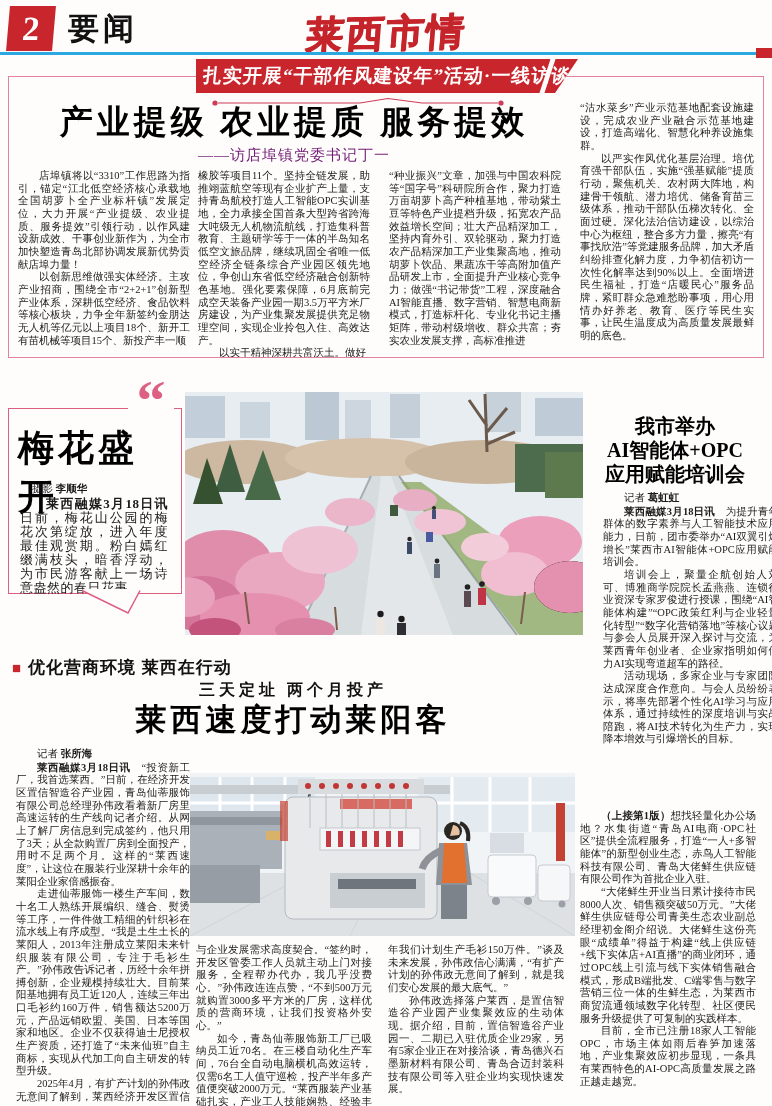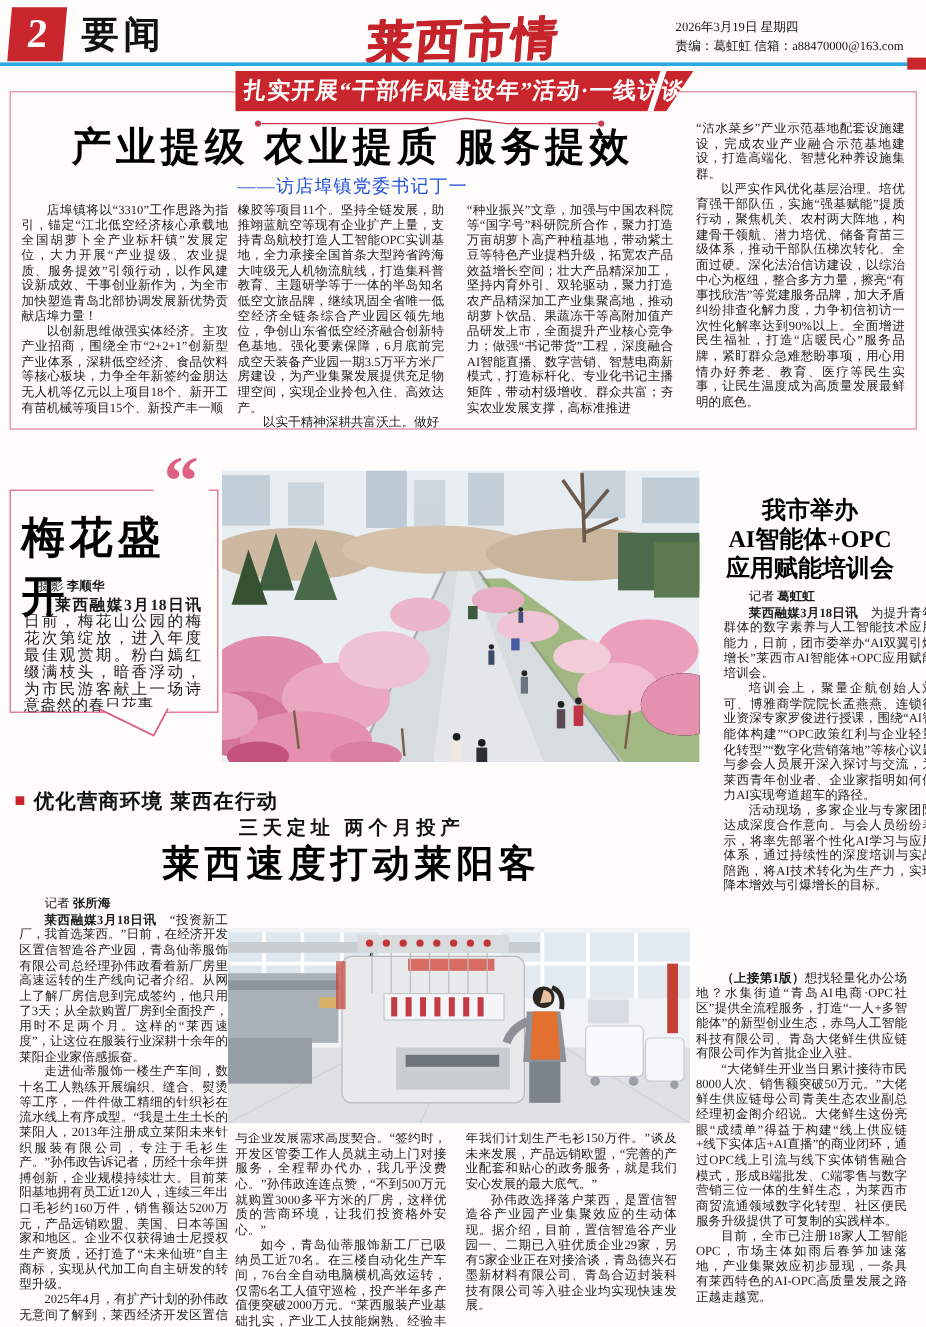--- a/index.html
+++ b/index.html
@@ -24,21 +24,21 @@
   .lead-box{left:8px;top:76px;width:754px;height:280px;border:1px solid #e2829c;background:#fffdfc;}
   .banner-wrap{left:196px;top:59px;width:382px;height:34px;background:#c9252c;
       clip-path:polygon(0 0,100% 0,94% 100%,0 100%);display:flex;align-items:center;justify-content:center;}
   .banner-wrap .stripe{position:absolute;right:28px;top:0;width:5px;height:100%;background:#fffdfc;transform:skewX(-18deg);}
   .banner-text{color:#fff;font-size:19px;font-weight:900;letter-spacing:1px;transform:skewX(-6deg);
       font-family:"Liberation Serif",serif;white-space:nowrap;}
 
   
   .lead-headline{left:14px;top:100px;width:560px;text-align:center;font-size:33px;font-weight:900;
       letter-spacing:4px;color:#000;white-space:nowrap;}
-  .lead-subtitle{left:14px;top:146px;width:560px;text-align:center;font-size:15px;color:#1d4ed8;letter-spacing:1px;}
+  .lead-subtitle{left:14px;top:146px;width:560px;text-align:center;font-size:15px;color:#701a75;letter-spacing:1px;}
   .col{position:absolute;font-size:10.5px;line-height:12.65px;text-align:justify;color:#1b1b1b;overflow:hidden;}
   .para{margin:0;text-indent:2em;}
   .para.ni{text-indent:0;}
   .para b{font-weight:bold;}
 
   
   .plum-box{left:8px;top:408px;width:172px;height:184px;border:1.5px solid #db5f7f;background:#fffdfc;}
   .plum-quote{left:128px;top:386px;width:46px;height:30px;color:#dd5f82;font-size:58px;line-height:30px;
       background:#fffdfc;text-align:center;font-family:"Liberation Serif",serif;font-weight:bold;}
   .plum-title{left:18px;top:424px;width:152px;font-size:36px;font-weight:900;letter-spacing:4px;color:#000;}
@@ -68,24 +68,20 @@
 </head>
 <body>
 
 <div class="page">
 
   <div class="abs pagenum-box">
     <span>2</span>
   </div>
   <div class="abs section-name">要闻</div>
   <div class="abs masthead">莱西市情</div>
-  <div class="abs dateblock">
-    <div>2026年3月19日 星期四</div>
-    <div>责编：葛虹虹 信箱：a88470000@163.com</div>
-  </div>
   <div class="abs rule-blue"></div>
   <div class="abs rule-blue-cap"></div>
 
   <div class="abs lead-box"></div>
   <div class="abs banner-wrap">
     <div class="stripe"></div>
     <span class="banner-text">扎实开展“干部作风建设年”活动·一线访谈</span>
   </div>
   <svg class="abs" style="left:210px;top:96px;" width="300" height="14">
     <circle cx="5" cy="7" r="2.6" fill="#cf3a57"></circle>
@@ -300,21 +296,21 @@
     </g>
     <rect x="366" y="30" width="9" height="58" fill="#c44233"></rect>
     <rect x="90" y="28" width="8" height="40" fill="#c44233" opacity="0.7"></rect>
   </svg>
 
   <div class="abs col" style="left:196px;top:944px;width:176px;height:162px;">
       <p class="para ni">与企业发展需求高度契合。“签约时，开发区管委工作人员就主动上门对接服务，全程帮办代办，我几乎没费心。”孙伟政连连点赞，“不到500万元就购置3000多平方米的厂房，这样优质的营商环境，让我们投资格外安心。”</p>
       <p class="para">如今，青岛仙蒂服饰新工厂已吸纳员工近70名。在三楼自动化生产车间，76台全自动电脑横机高效运转，仅需6名工人值守巡检，投产半年多产值便突破2000万元。“莱西服装产业基础扎实，产业工人技能娴熟、经验丰富，今</p>
     </div>
   <div class="abs col" style="left:388px;top:944px;width:176px;height:162px;">
-      <p class="para ni">年我们计划生产毛衫150万件。”谈及未来发展，产品远销欧盟，“完善的产业配套和贴心的政务服务，就是我们安心发展的最大底气。”</p>
+      <p class="para ni">年我们计划生产毛衫150万件。”谈及未来发展，孙伟政信心满满，“有扩产计划的孙伟政无意间了解到，就是我们安心发展的最大底气。”</p>
       <p class="para">孙伟政选择落户莱西，是置信智造谷产业园产业集聚效应的生动体现。据介绍，目前，置信智造谷产业园一、二期已入驻优质企业29家，另有5家企业正在对接洽谈，青岛德兴石墨新材料有限公司、青岛合迈封装科技有限公司等入驻企业均实现快速发展。</p>
     </div>
 
   <div class="abs col" style="left:580px;top:810px;width:176px;height:296px;">
       <p class="para"><b>（上接第1版）</b>想找轻量化办公场地？水集街道“青岛AI电商·OPC社区”提供全流程服务，打造“一人+多智能体”的新型创业生态，赤鸟人工智能科技有限公司、青岛大佬鲜生供应链有限公司作为首批企业入驻。</p>
       <p class="para">“大佬鲜生开业当日累计接待市民8000人次、销售额突破50万元。”大佬鲜生供应链母公司青美生态农业副总经理初金阁介绍说。大佬鲜生这份亮眼“成绩单”得益于构建“线上供应链+线下实体店+AI直播”的商业闭环，通过OPC线上引流与线下实体销售融合模式，形成B端批发、C端零售与数字营销三位一体的生鲜生态，为莱西市商贸流通领域数字化转型、社区便民服务升级提供了可复制的实践样本。</p>
       <p class="para">目前，全市已注册18家人工智能OPC，市场主体如雨后春笋加速落地，产业集聚效应初步显现，一条具有莱西特色的AI-OPC高质量发展之路正越走越宽。</p>
     </div>
 
 </div>

